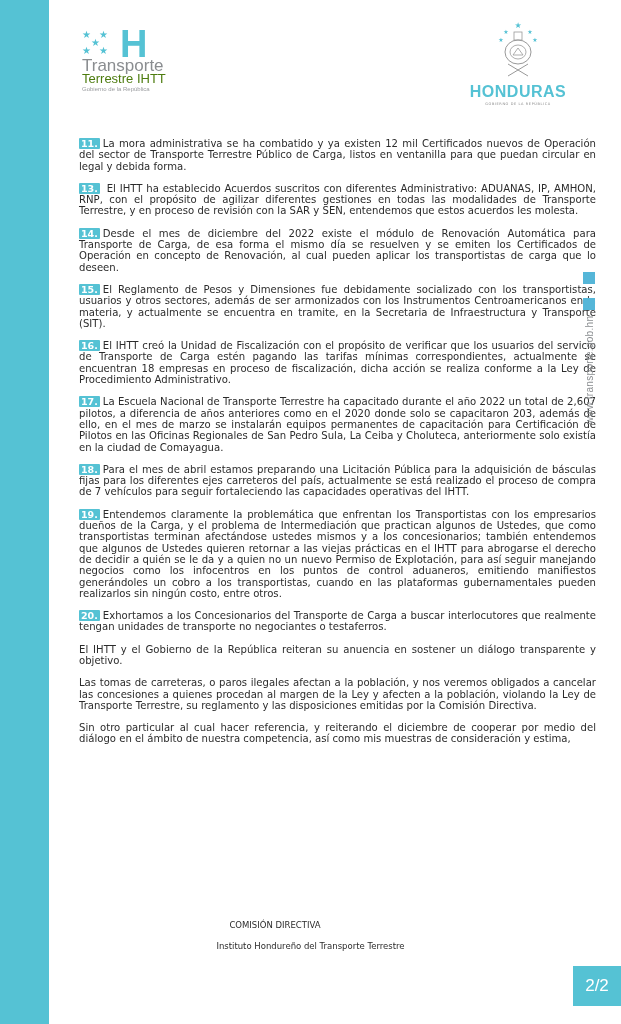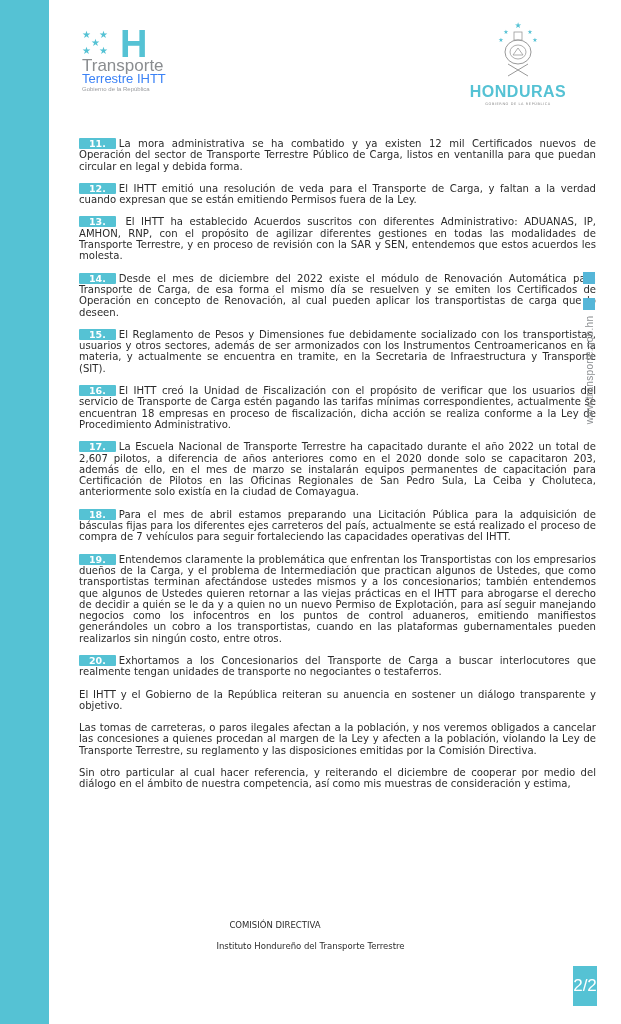--- a/index.html
+++ b/index.html
@@ -7,41 +7,41 @@
          font-family:"DejaVu Sans", sans-serif; color:#2b2b2b; }
   .sidebar { position:absolute; left:0; top:0; width:49px; height:1024px; background:#55c2d4; }
   .logo-ihtt { position:absolute; left:82px; top:28px; width:120px; height:70px; }
   .logo-stars { position:absolute; left:0; top:0; width:50px; height:28px; }
   .logo-stars span { position:absolute; color:#55c2d4; font-size:10px; line-height:10px; }
   .logo-h { position:absolute; left:38px; top:-3px; color:#55c2d4; font-family:"Liberation Sans", sans-serif;
             font-weight:bold; font-size:38px; line-height:38px; }
   .logo-text1 { position:absolute; left:0; top:31px; font-family:"Liberation Sans", sans-serif; font-size:17px;
                 color:#8a8d90; line-height:13px; white-space:nowrap; }
   .logo-text2 { position:absolute; left:0; top:44px; font-family:"Liberation Sans", sans-serif; font-size:13px;
-                color:#3b82f6; line-height:13px; white-space:nowrap; }
+                color:#4d7c0f; line-height:13px; white-space:nowrap; }
   .logo-text3 { position:absolute; left:0; top:58px; font-family:"Liberation Sans", sans-serif; font-size:6px;
                 color:#9a9c9f; line-height:7px; white-space:nowrap; }
   .logo-hn { position:absolute; left:468px; top:18px; width:100px; height:90px; text-align:center; }
   .crest { position:absolute; left:28px; top:2px; width:44px; height:60px; }
   .hn-word { position:absolute; left:0; top:66px; width:100px; font-family:"Liberation Sans", sans-serif;
              font-weight:bold; font-size:16px; color:#55c2d4; letter-spacing:0.5px; line-height:16px; }
   .hn-sub { position:absolute; left:0; top:84px; width:100px; font-size:3.5px; color:#888; letter-spacing:0.6px; }
   .content { position:absolute; left:79px; top:138px; width:517px; font-size:10.1px; line-height:11.3px;
              text-align:justify; color:#2b2b2b; }
   .para { margin:0 0 11px 0; }
   .num { display:inline-block; background:#55c2d4; color:#fff; font-weight:bold; font-size:9.5px;
-         line-height:11px; padding:0 10px; margin-right:3px; border-radius:1px; }
+         line-height:11px; padding:0 2px; margin-right:3px; border-radius:1px; }
   .side-sq { position:absolute; left:583px; width:12px; height:12px; background:#55b6d8; }
   .side-url { position:absolute; left:589px; top:370px; transform:translate(-50%,-50%) rotate(-90deg);
               font-family:"Liberation Sans", sans-serif; font-size:10px; color:#8a8d90; white-space:nowrap; letter-spacing:0.3px; }
   .sig1 { position:absolute; left:0; width:494px; top:920px; text-align:center; padding-left:56px; box-sizing:border-box;
           font-size:8.5px; color:#2b2b2b; }
   .sig2 { position:absolute; left:0; width:621px; top:941px; text-align:center; box-sizing:border-box;
           font-size:8.5px; color:#2b2b2b; }
-  .page-num { position:absolute; left:573px; top:966px; width:24px; height:40px; background:#55c2d4; color:#fff;
+  .page-num { position:absolute; left:573px; top:966px; width:48px; height:40px; background:#55c2d4; color:#fff;
               font-family:"Liberation Sans", sans-serif; font-size:17px; line-height:40px; text-align:center; }
 </style>
 </head>
 <body>
 
 <div class="sidebar"></div>
 
 <div class="logo-ihtt">
   <div class="logo-stars">
     <span style="left:0;top:2px;">★</span>
@@ -69,21 +69,20 @@
     <polygon points="17,35 22,28 27,35" fill="none" stroke="#999" stroke-width="0.8"></polygon>
     <line x1="12" y1="44" x2="32" y2="56" stroke="#999" stroke-width="1"></line>
     <line x1="32" y1="44" x2="12" y2="56" stroke="#999" stroke-width="1"></line>
   </svg>
   <div class="hn-word">HONDURAS</div>
   <div class="hn-sub">GOBIERNO DE LA REPÚBLICA</div>
 </div>
 
 <div class="content">
   <p class="para"><span class="num">11.</span><span>La mora administrativa se ha combatido y ya  existen 12 mil Certificados nuevos de Operación del sector de Transporte Terrestre Público de Carga, listos en ventanilla para que puedan circular en legal y debida forma.</span></p>
-  <p class="para"><span class="num">12.</span><span>El IHTT emitió una resolución de veda para el Transporte de Carga, y faltan a la verdad cuando expresan que se están emitiendo Permisos fuera de la Ley.</span></p>
   <p class="para"><span class="num">13.</span><span> El IHTT ha establecido Acuerdos suscritos con diferentes Administrativo: ADUANAS, IP, AMHON, RNP, con el propósito de agilizar diferentes gestiones en todas las modalidades de Transporte Terrestre, y en proceso de revisión con la SAR y SEN, entendemos que estos acuerdos les molesta.</span></p>
   <p class="para"><span class="num">14.</span><span>Desde el mes de diciembre del 2022 existe el módulo de Renovación Automática para Transporte de Carga, de esa forma el mismo día se resuelven y se emiten los Certificados de Operación en concepto de Renovación, al cual pueden aplicar los transportistas de carga que lo deseen.</span></p>
   <p class="para"><span class="num">15.</span><span>El Reglamento de Pesos y Dimensiones fue debidamente socializado con los transportistas, usuarios y otros sectores, además de ser armonizados con los Instrumentos Centroamericanos en la materia, y actualmente se encuentra en tramite, en la Secretaria de Infraestructura y Transporte (SIT).</span></p>
   <p class="para"><span class="num">16.</span><span>El IHTT creó la Unidad de Fiscalización con el propósito de verificar que los usuarios del servicio de Transporte de Carga estén pagando las tarifas mínimas correspondientes, actualmente se encuentran 18 empresas en proceso de fiscalización, dicha acción se realiza conforme a la Ley de Procedimiento Administrativo.</span></p>
   <p class="para"><span class="num">17.</span><span>La Escuela Nacional de Transporte Terrestre ha capacitado durante el año 2022 un total de 2,607 pilotos, a diferencia de años anteriores como en el 2020 donde solo se capacitaron 203, además de ello, en el mes de marzo se instalarán equipos permanentes de capacitación para Certificación de Pilotos en las Oficinas Regionales de San Pedro Sula, La Ceiba y Choluteca, anteriormente solo existía en la ciudad de Comayagua.</span></p>
   <p class="para"><span class="num">18.</span><span>Para el mes de abril estamos preparando una Licitación Pública para la adquisición de básculas fijas para los diferentes ejes carreteros del país, actualmente se está realizado el proceso de compra de 7 vehículos para seguir fortaleciendo las capacidades operativas del IHTT.</span></p>
   <p class="para"><span class="num">19.</span><span>Entendemos claramente la problemática que enfrentan los Transportistas con los empresarios dueños de la Carga, y el problema de Intermediación que practican algunos de Ustedes, que como transportistas terminan afectándose ustedes mismos y a los concesionarios; también entendemos que algunos de Ustedes quieren retornar a las viejas prácticas en el IHTT para abrogarse el derecho de decidir a quién se le da y a quien no un nuevo Permiso de Explotación, para así seguir manejando negocios como los infocentros en los puntos de control aduaneros, emitiendo manifiestos generándoles un cobro a los transportistas, cuando en las plataformas gubernamentales pueden realizarlos sin ningún costo, entre otros.</span></p>
   <p class="para"><span class="num">20.</span><span>Exhortamos a los Concesionarios del Transporte de Carga a buscar interlocutores que realmente tengan unidades de transporte no negociantes o testaferros.</span></p>
   <p class="para">El IHTT y el Gobierno de la República reiteran su anuencia en sostener un diálogo transparente y objetivo.</p>
   <p class="para">Las tomas de carreteras, o paros ilegales afectan a la población, y nos veremos obligados a cancelar las concesiones a quienes procedan al margen de la Ley y afecten a la población, violando la Ley de Transporte Terrestre, su reglamento y las disposiciones emitidas por la Comisión Directiva.</p>

